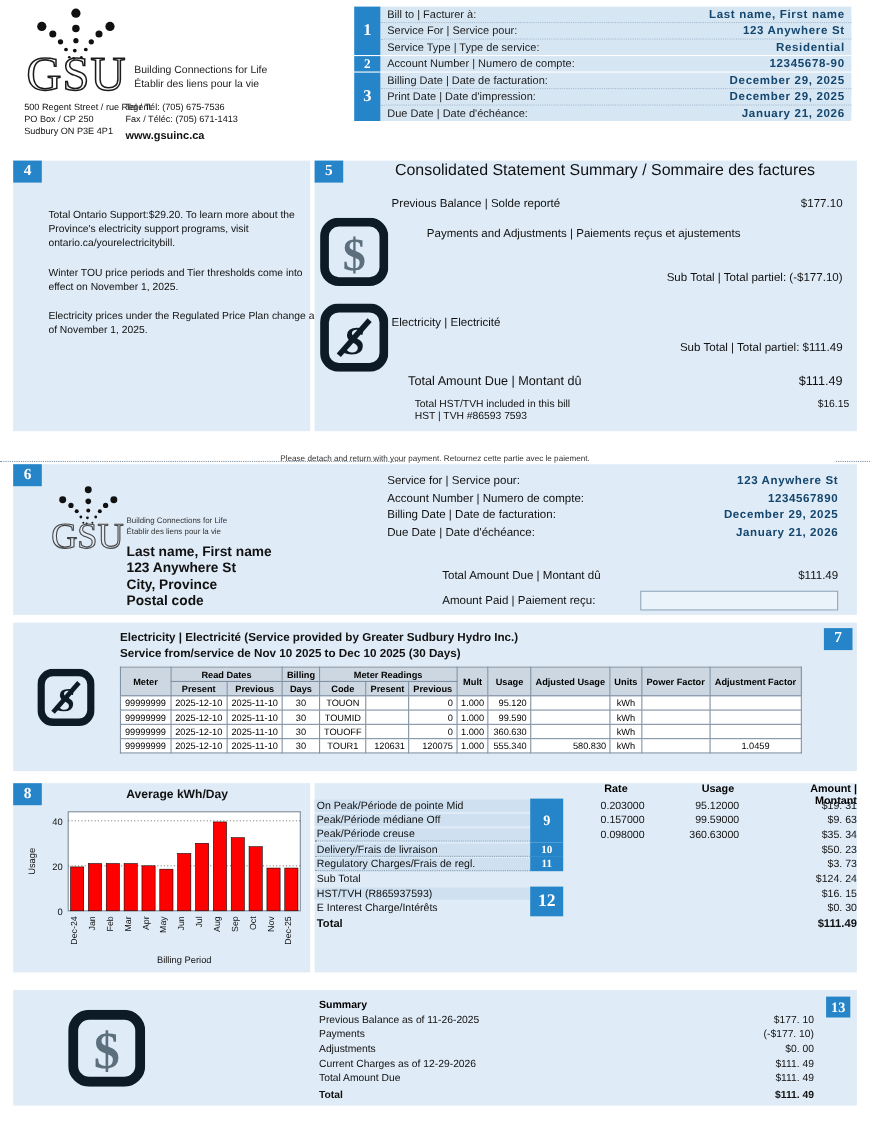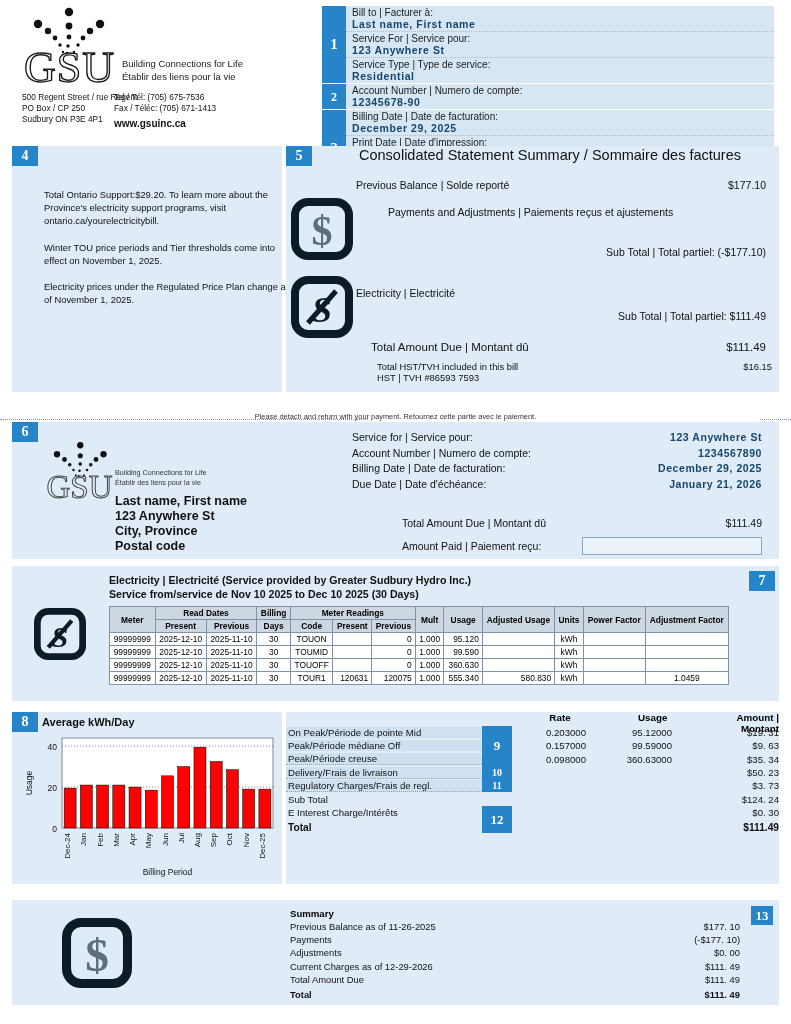--- a/index.html
+++ b/index.html
@@ -30,21 +30,21 @@
   .logo-tag { position: absolute; left: 104px; top: 52px; font-size: 9.5px; line-height: 12.5px; color: #222; }
   .logo-addr { position: absolute; left: 4px; top: 86px; font-size: 8.3px; line-height: 11px; color: #111; }
   .logo-contact { position: absolute; left: 96px; top: 86px; font-size: 8.3px; line-height: 11px; color: #111; }
   .logo-web { position: absolute; left: 96px; top: 112px; font-size: 10px; font-weight: bold; color: #111; }
 
   .billinfo { position: absolute; left: 322px; top: 6px; width: 452px; }
   .bi-group { position: relative; display: flex; margin-bottom: 1px; }
   .bi-badge { width: 24px; flex: 0 0 24px; font-size: 15px; }
   .bi-rows { flex: 1; background: #d7e6f3; }
   .bi-row { display: flex; justify-content: space-between; align-items: baseline;
-            padding: 1px 6px 1px 6px; border-bottom: 1px dotted #a8bdd1; flex-direction: column; }
+            padding: 1px 6px 1px 6px; border-bottom: 1px dotted #a8bdd1; }
   .bi-row:last-child { border-bottom: none; }
   .bi-k { font-size: 10px; color: #1c1c1c; }
   .bi-v { font-size: 10.5px; color: #14466e; font-weight: bold; letter-spacing: .6px; }
 
   
   .sec4 { position: absolute; left: 12px; top: 146px; width: 270px; height: 246px; }
   .sec4 .badge { position: absolute; left: 0; top: 0; width: 26px; height: 20px; font-size: 14px; }
   .sec4 .body { position: absolute; left: 16px; top: 42px; width: 250px; font-size: 9.4px; line-height: 13.2px; color: #111; margin-left: 16px; }
   .sec4 .body p { margin-bottom: 13px; }
 
@@ -85,21 +85,21 @@
   .sec7 h2 { position: absolute; left: 97px; top: 8px; font-size: 10.6px; font-weight: bold; line-height: 13.5px; color: #111; }
   table.meter { position: absolute; left: 97px; top: 40px; width: 620px;
                 border-collapse: collapse; font-size: 8.4px; background: #fff; }
   table.meter th, table.meter td { border: 1px solid #8092a3; padding: 1px 3px; text-align: center; white-space: nowrap; }
   table.meter th { background: #ccd7e1; font-weight: bold; font-size: 8.4px; }
   table.meter td.num { text-align: right; }
 
   
   .sec8 { position: absolute; left: 12px; top: 712px; width: 270px; height: 172px; }
   .sec8 .badge { position: absolute; left: 0; top: 0; width: 26px; height: 20px; font-size: 14px; }
-  .chart-title { position: absolute; left: 30px; top: 4px; width: 238px; text-align: left;
+  .chart-title { position: absolute; left: 30px; top: 4px; width: 238px; text-align: center;
                  font-size: 11px; font-weight: bold; color: #111; }
   .chart-wrap { position: absolute; left: 8px; top: 20px; width: 258px; height: 150px; }
 
   .charges { position: absolute; left: 286px; top: 712px; width: 493px; height: 172px; }
   .ch-head { position: absolute; left: 0; top: 0; width: 493px; display: flex; font-size: 9.8px; font-weight: bold; gap: 36px; }
   .ch-rows { position: absolute; left: 0; top: 14px; width: 493px; }
   .ch-row { display: flex; align-items: center; height: 13.3px; font-size: 9.6px; color: #111; }
   .ch-label { width: 196px; padding-left: 2px; position: relative; }
   .ch-label.shade { background: #cfe1f1; }
   .ch-label.dotted { border-bottom: 1px dotted #8fa7bb; }
@@ -530,39 +530,46 @@
           <span class="ch-amt">$3. 73</span>
         </div>
         <div class="ch-row">
           <span class="ch-label">Sub Total</span>
           <span class="ch-badgecol"></span>
           <span class="ch-rate"></span>
           <span class="ch-usage"></span>
           <span class="ch-amt">$124. 24</span>
         </div>
         <div class="ch-row">
+          <span class="ch-label shade">HST/TVH (R865937593)</span>
+          <span class="ch-badgecol"></span>
+          <span class="ch-rate"></span>
+          <span class="ch-usage"></span>
+          <span class="ch-amt">$16. 15</span>
+        </div>
+        <div class="ch-row">
           <span class="ch-label">E Interest Charge/Intérêts</span>
           <span class="ch-badgecol"></span>
           <span class="ch-rate"></span>
           <span class="ch-usage"></span>
           <span class="ch-amt">$0. 30</span>
         </div>
         <div class="ch-row total">
           <span class="ch-label">Total</span>
           <span class="ch-badgecol"></span>
           <span class="ch-rate"></span>
           <span class="ch-usage"></span>
           <span class="ch-amt">$111.49</span>
         </div>
       </div>
 
     <div class="side-badge" style="left:196px; top:14px; width:30px; height:40px; font-size:13px;">9</div>
     <div class="side-badge" style="left:196px; top:54px; width:30px; height:13px; font-size:10px;">10</div>
     <div class="side-badge" style="left:196px; top:67px; width:30px; height:13px; font-size:10px;">11</div>
-    <div class="side-badge" style="left:196px; top:94px; width:30px; height:27px; font-size:13px;">12</div>
+    <div class="side-badge" style="left:196px; top:94px; width:30px; height:27px; font-size:16px;">12</div>
   </div>
 
   <div class="sec13 panel">
     <div class="badge">13</div>
     <div class="icon-dollar-b">
       <svg width="70" height="70" viewBox="0 0 62 62">
         <rect x="4" y="4" width="54" height="54" rx="13" ry="13" fill="none" stroke="#0d1b27" stroke-width="8"></rect>
         <text x="31" y="47" text-anchor="middle" font-family="Liberation Serif, serif" font-size="42" font-weight="bold" fill="#5c6f7d">$</text>
       </svg>
     </div>

